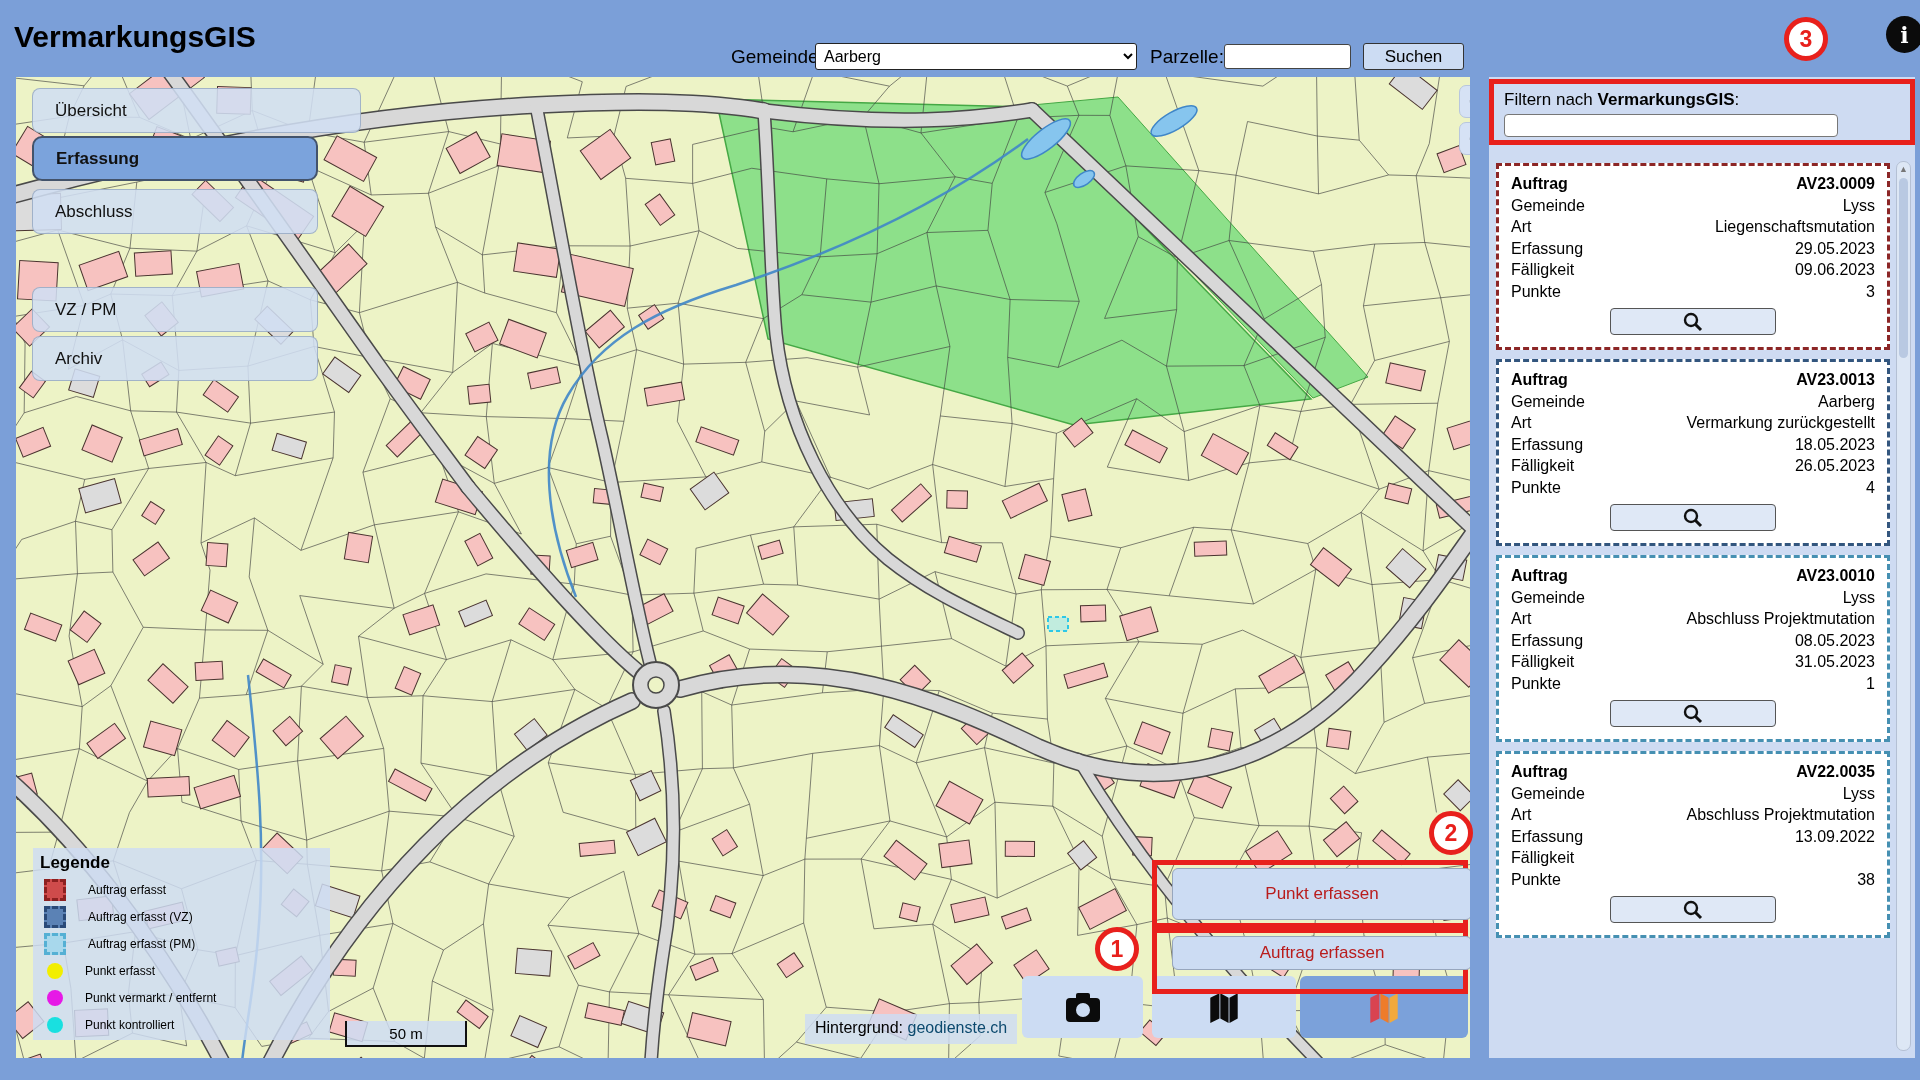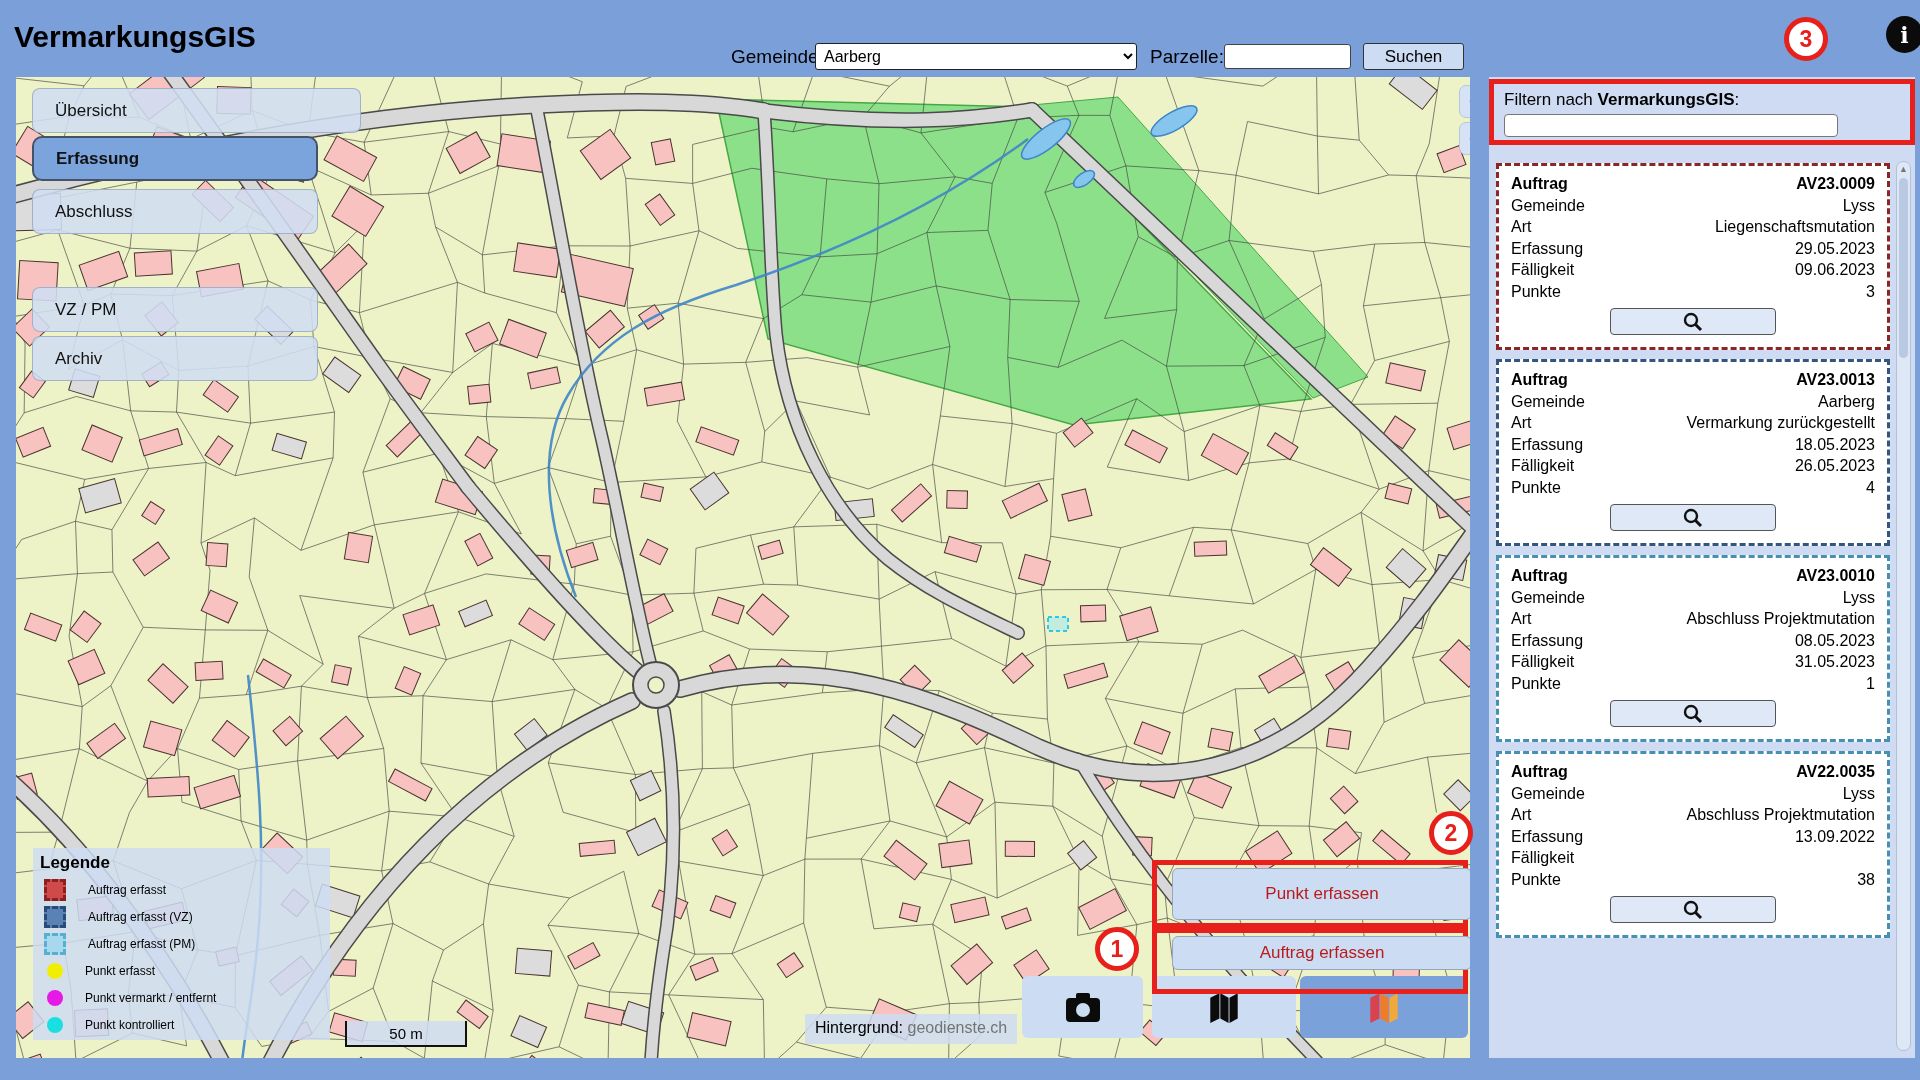--- a/index.html
+++ b/index.html
@@ -61,21 +61,21 @@
   .lg-row .circle + .lg-label{}
 
   
   #scalebar{position:absolute;left:345px;top:1021px;width:122px;height:26px;
     background:rgba(206,220,242,.85);border-left:2px solid #111;border-right:2px solid #111;
     border-bottom:2px solid #111;text-align:center;font-size:15px;padding-top:4px;z-index:40;}
 
   
   #attrib{position:absolute;left:805px;top:1014px;height:30px;padding:5px 10px;
     background:rgba(206,220,242,.85);font-size:16px;z-index:40;white-space:nowrap;}
-  #attrib a{color:#737373;text-decoration:none;cursor:pointer;}
+  #attrib a{color:#0c4a6e;text-decoration:none;cursor:pointer;}
 
   
   .red-box{position:absolute;border:5px solid #e8201c;z-index:45;}
   .action-btn{position:absolute;left:1160px;width:300px;background:#ccdcf3;
     border:1px solid #97a6bd;border-radius:6px;font-size:17px;color:#b91c1c;
     display:flex;align-items:center;justify-content:center;cursor:pointer;z-index:46;
     font-family:"Liberation Sans",sans-serif;margin-left:12px;}
 
   
   .tool-btn{position:absolute;top:976px;height:62px;border-radius:6px;background:#ccdcf3;

